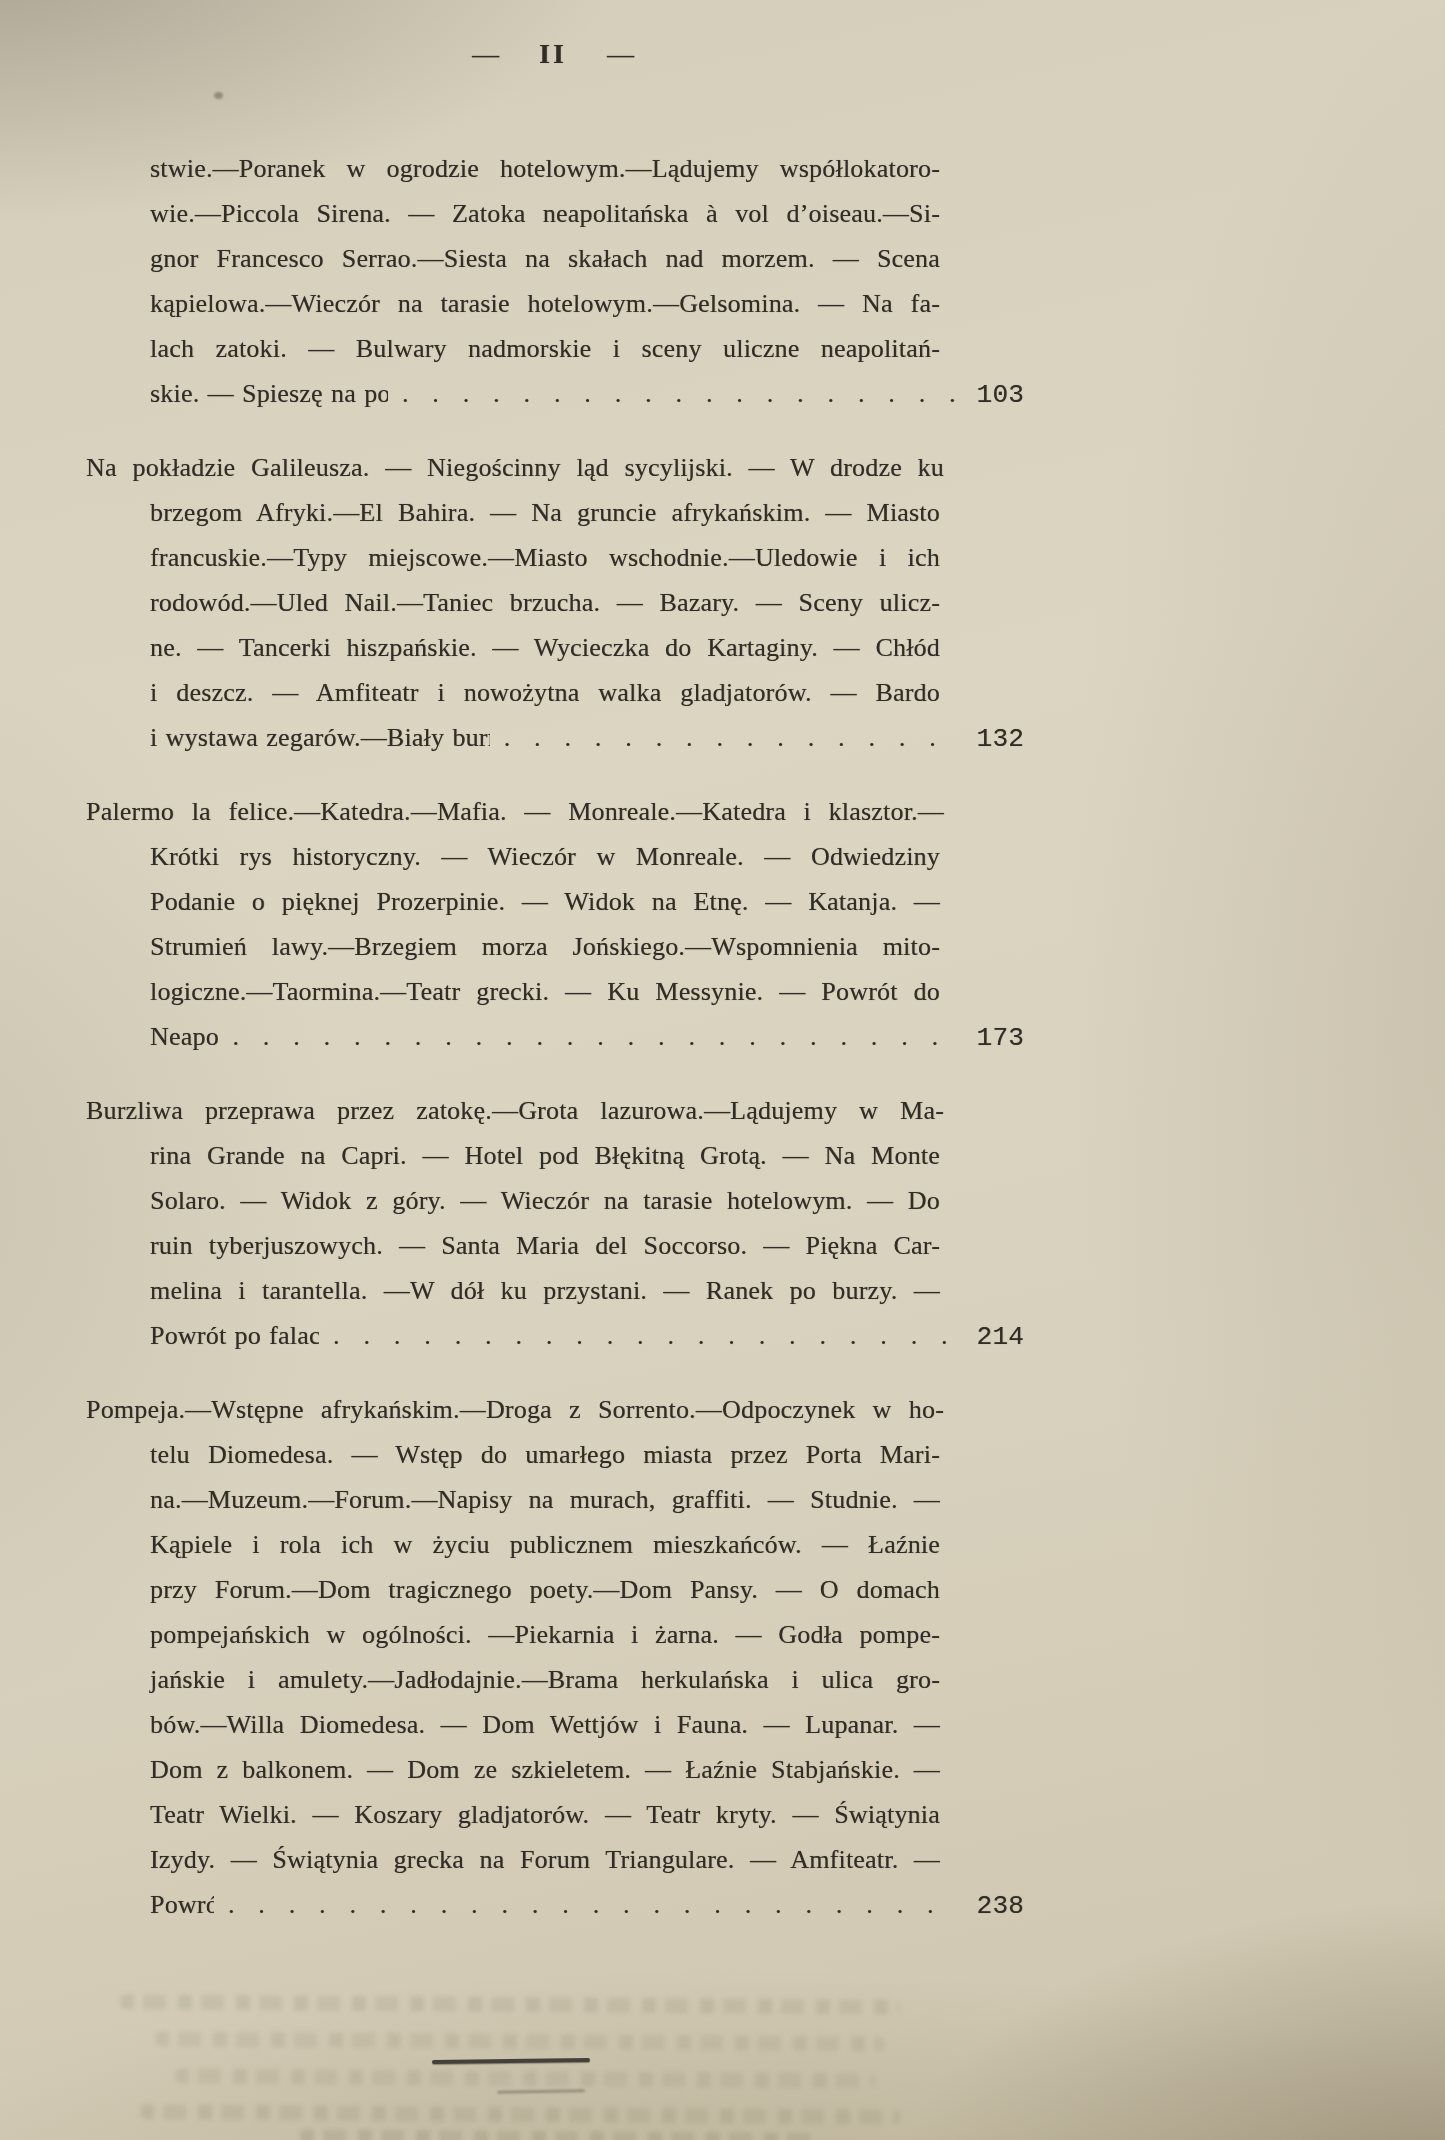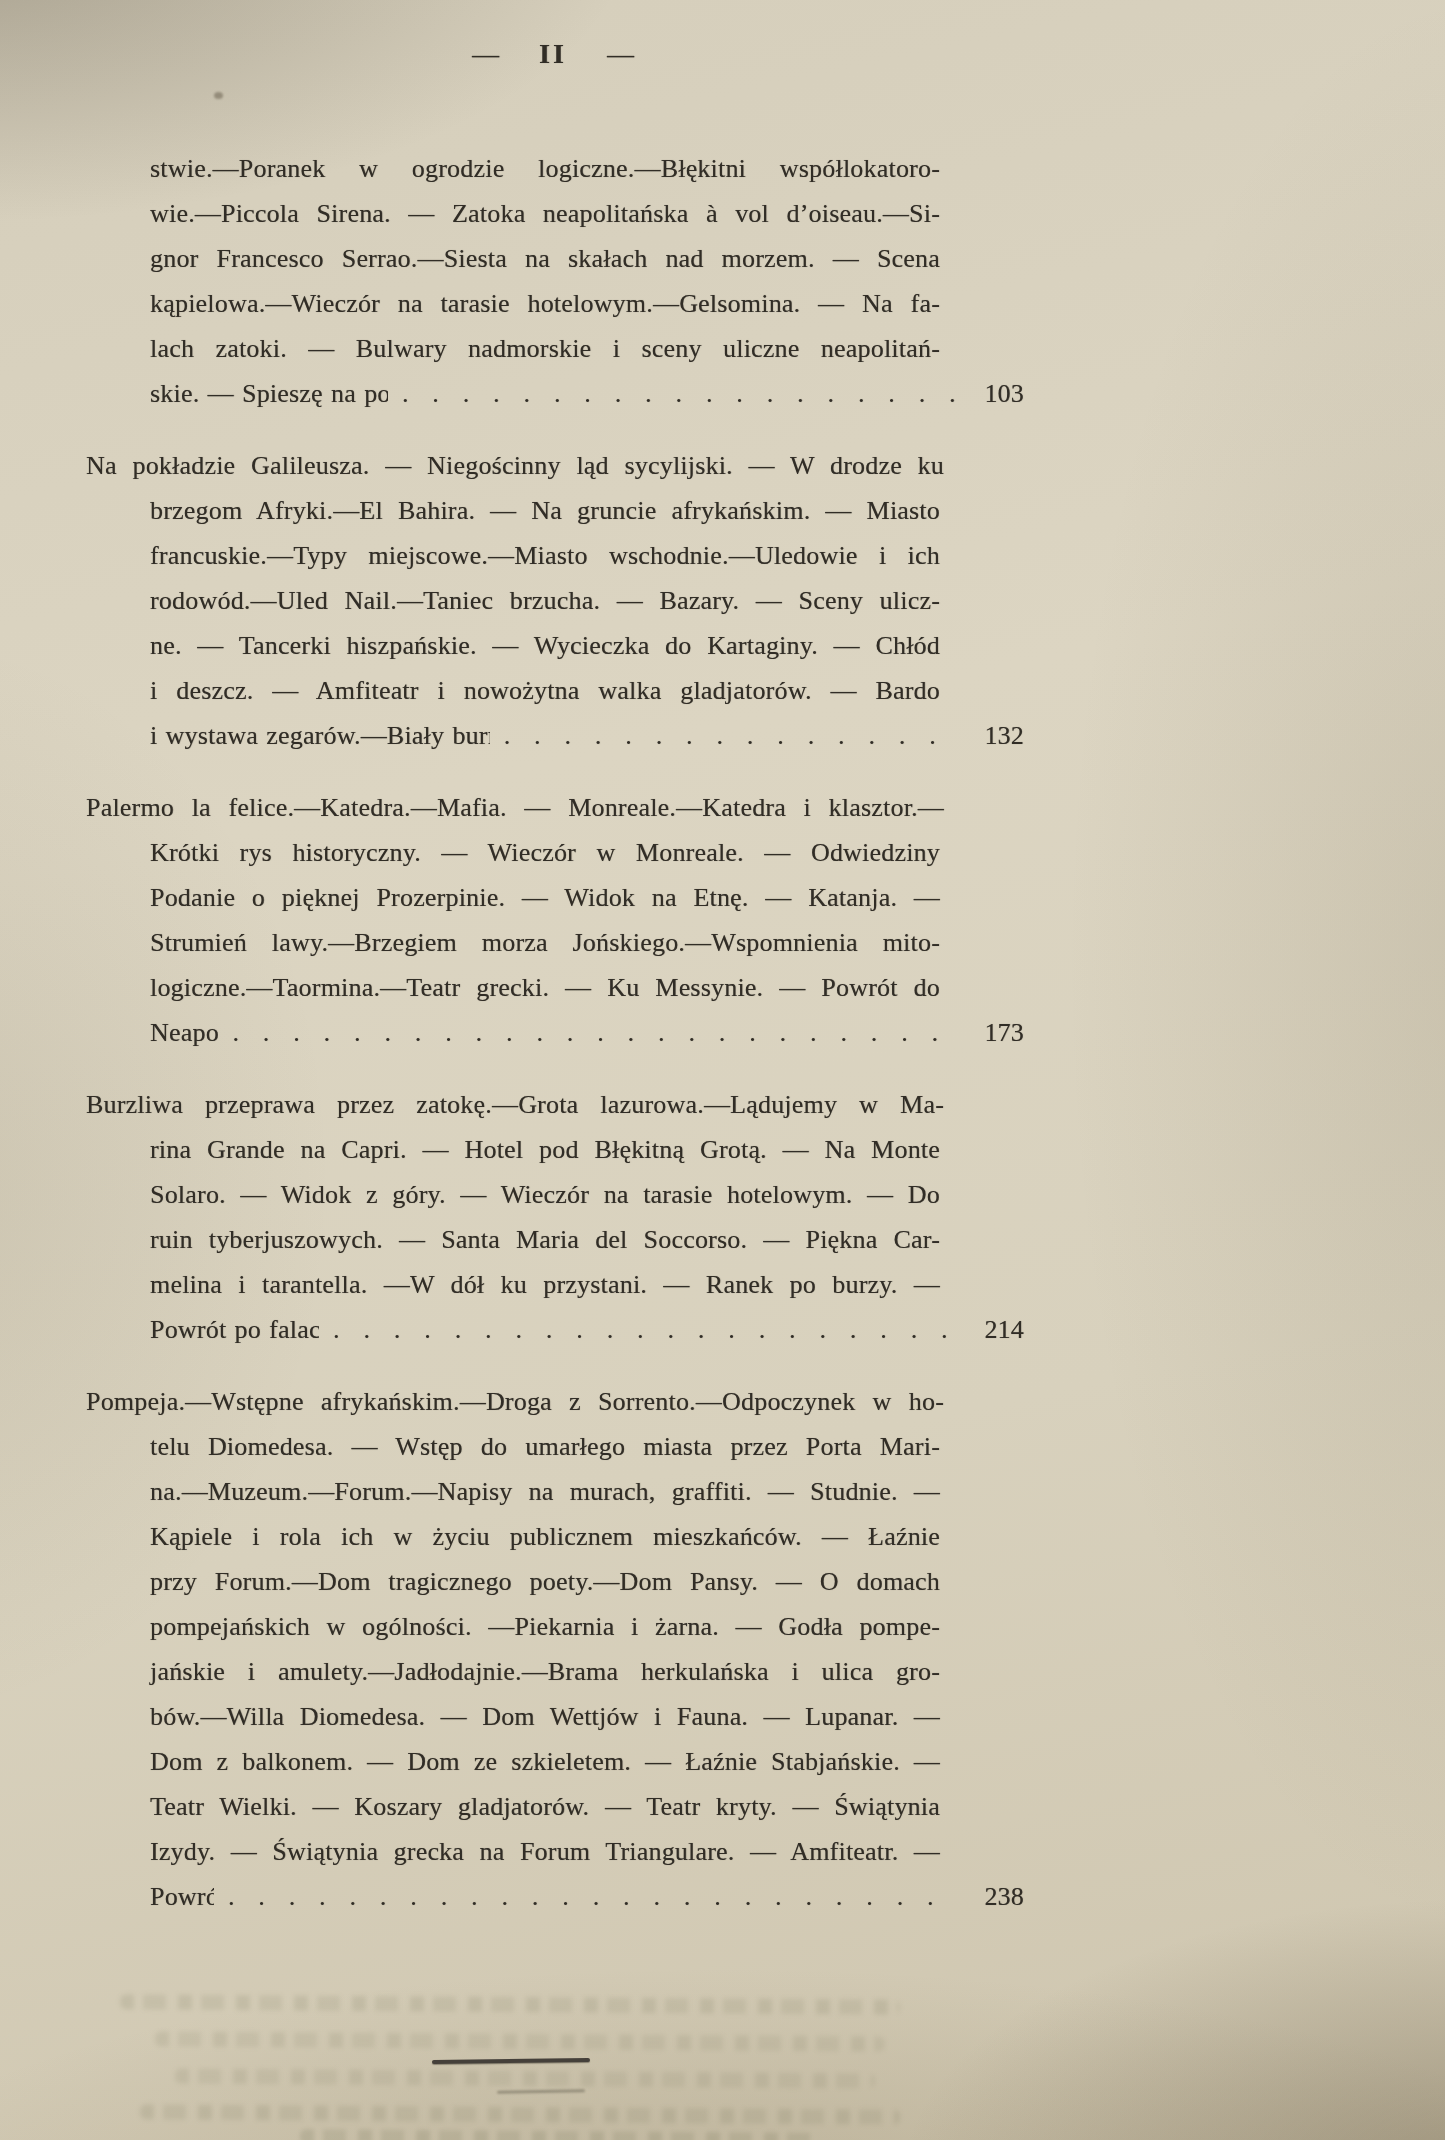--- a/index.html
+++ b/index.html
@@ -48,21 +48,21 @@
   .lastline .txt { white-space: nowrap; flex: 0 1 auto; overflow: hidden; }
   .leader {
     flex: 1 1 auto; min-width: 0;
     overflow: hidden; white-space: nowrap;
     padding-left: 14px;
   }
   .leader::after {
     content: ". . . . . . . . . . . . . . . . . . . . . . . . . . . . . . . .";
     word-spacing: 17px;
   }
-  .pagenum { flex: 0 0 auto; margin-left: 10px; min-width: 56px; text-align: right; }
+  .pagenum { flex: 0 0 auto; margin-left: 10px; min-width: 56px; text-align: right; font-family: Liberation Mono, monospace; }
   .footer-rule {
     position: absolute; left: 432px; top: 2059px; width: 158px; height: 4px;
     background: #45403a; border-radius: 2px;
     transform: rotate(-0.8deg);
     box-shadow: 0 1px 1px rgba(60,55,45,.45);
   }
   .footer-rule-faint {
     position: absolute; left: 497px; top: 2090px; width: 88px; height: 3px;
     background: rgba(92,87,70,.45); border-radius: 2px;
     transform: rotate(-1deg); filter: blur(1px);
@@ -93,21 +93,21 @@
 
   <div class="header">
     <span>—</span>
     <span class="numeral">II</span>
     <span>—</span>
   </div>
 
   <div class="toc">
       <div class="entry continuation">
       <div class="lines">
-          <div class="line">stwie.—Poranek w ogrodzie logiczne.—Błękitni współlokatoro-</div>
+          <div class="line">stwie.—Poranek w ogrodzie hotelowym.—Lądujemy współlokatoro-</div>
           <div class="line">wie.—Piccola Sirena. — Zatoka neapolitańska à vol d’oiseau.—Si-</div>
           <div class="line">gnor Francesco Serrao.—Siesta na skałach nad morzem. — Scena</div>
           <div class="line">kąpielowa.—Wieczór na tarasie hotelowym.—Gelsomina. — Na fa-</div>
           <div class="line">lach zatoki. — Bulwary nadmorskie i sceny uliczne neapolitań-</div>
         </div>
       <div class="lastline">
         <span class="txt">skie. — Spieszę na pokład Galileusza</span>
         <span class="leader"></span>
         <span class="pagenum">103</span>
       </div>

